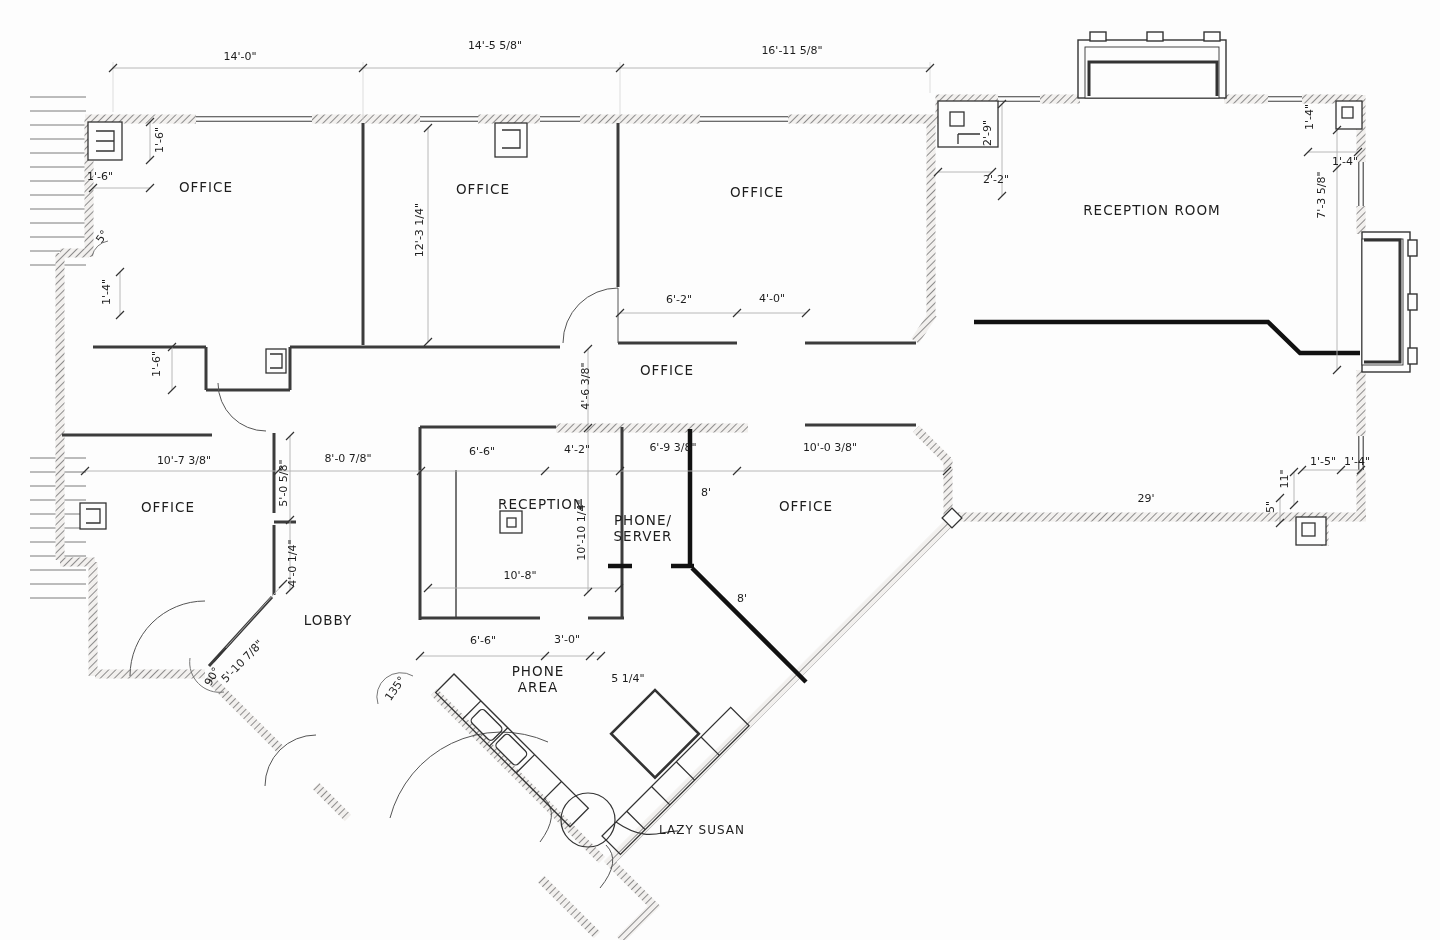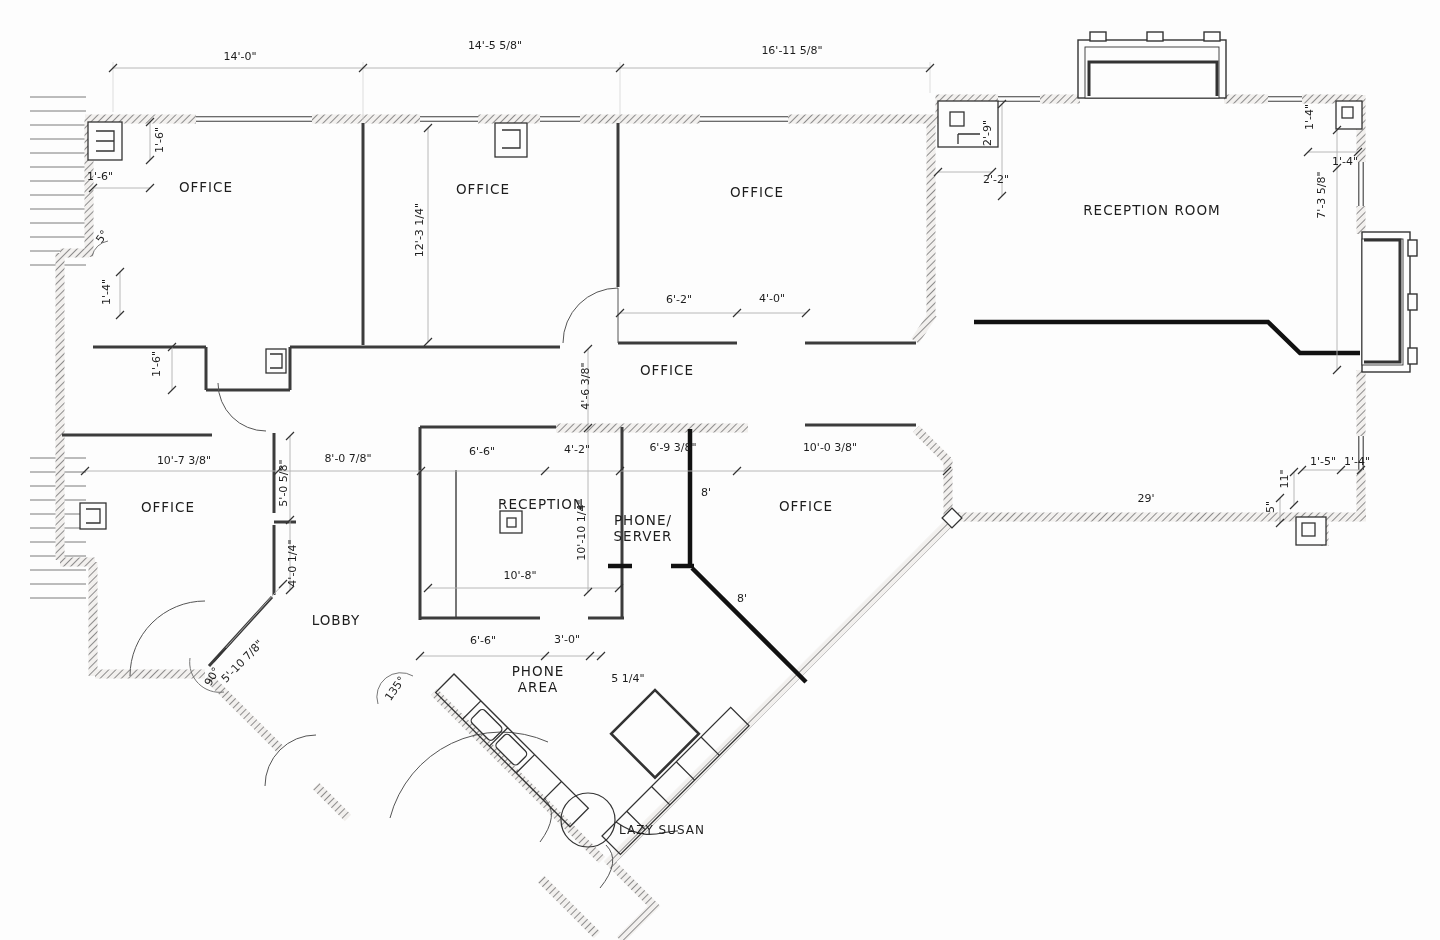--- a/index.html
+++ b/index.html
@@ -203,21 +203,21 @@
       <span class="lbl room-label" style="left: 206px; top: 188px; transform: translate(-50%, -50%) rotate(0deg);">OFFICE</span>
       <span class="lbl room-label" style="left: 483px; top: 190px; transform: translate(-50%, -50%) rotate(0deg);">OFFICE</span>
       <span class="lbl room-label" style="left: 757px; top: 193px; transform: translate(-50%, -50%) rotate(0deg);">OFFICE</span>
       <span class="lbl room-label" style="left: 1152px; top: 211px; transform: translate(-50%, -50%) rotate(0deg);">RECEPTION ROOM</span>
       <span class="lbl room-label" style="left: 667px; top: 371px; transform: translate(-50%, -50%) rotate(0deg);">OFFICE</span>
       <span class="lbl room-label" style="left: 541px; top: 505px; transform: translate(-50%, -50%) rotate(0deg);">RECEPTION</span>
       <span class="lbl room-label" style="left: 643px; top: 497px; transform: translate(-50%, -50%) rotate(0deg); margin-top: 32px;">PHONE/
 SERVER</span>
       <span class="lbl room-label" style="left: 168px; top: 508px; transform: translate(-50%, -50%) rotate(0deg);">OFFICE</span>
       <span class="lbl room-label" style="left: 806px; top: 507px; transform: translate(-50%, -50%) rotate(0deg);">OFFICE</span>
-      <span class="lbl room-label" style="left: 336px; top: 621px; transform: translate(-50%, -50%) rotate(0deg); text-align: center;">LOBBY</span>
+      <span class="lbl room-label" style="left: 328px; top: 621px; transform: translate(-50%, -50%) rotate(0deg); text-align: center;">LOBBY</span>
       <span class="lbl room-label" style="left: 538px; top: 680px; transform: translate(-50%, -50%) rotate(0deg);">PHONE
 AREA</span>
       <span class="lbl dimension-label" style="left: 240px; top: 57px; transform: translate(-50%, -50%) rotate(0deg);">14'-0"</span>
       <span class="lbl dimension-label" style="left: 495px; top: 46px; transform: translate(-50%, -50%) rotate(0deg);">14'-5 5/8"</span>
       <span class="lbl dimension-label" style="left: 792px; top: 51px; transform: translate(-50%, -50%) rotate(0deg);">16'-11 5/8"</span>
       <span class="lbl dimension-label" style="left: 160px; top: 140px; transform: translate(-50%, -50%) rotate(-90deg);">1'-6"</span>
       <span class="lbl dimension-label" style="left: 100px; top: 177px; transform: translate(-50%, -50%) rotate(0deg);">1'-6"</span>
       <span class="lbl dimension-label" style="left: 103px; top: 237px; transform: translate(-50%, -50%) rotate(-55deg);">5°</span>
       <span class="lbl dimension-label" style="left: 107px; top: 292px; transform: translate(-50%, -50%) rotate(-90deg);">1'-4"</span>
       <span class="lbl dimension-label" style="left: 157px; top: 364px; transform: translate(-50%, -50%) rotate(-90deg);">1'-6"</span>
@@ -246,15 +246,15 @@
       <span class="lbl dimension-label" style="left: 567px; top: 640px; transform: translate(-50%, -50%) rotate(0deg);">3'-0"</span>
       <span class="lbl dimension-label" style="left: 628px; top: 679px; transform: translate(-50%, -50%) rotate(0deg);">5 1/4"</span>
       <span class="lbl dimension-label" style="left: 243px; top: 662px; transform: translate(-50%, -50%) rotate(-46deg);">5'-10 7/8"</span>
       <span class="lbl dimension-label" style="left: 213px; top: 677px; transform: translate(-50%, -50%) rotate(-60deg);">90°</span>
       <span class="lbl dimension-label" style="left: 396px; top: 689px; transform: translate(-50%, -50%) rotate(-55deg);">135°</span>
       <span class="lbl dimension-label" style="left: 1146px; top: 499px; transform: translate(-50%, -50%) rotate(0deg);">29'</span>
       <span class="lbl dimension-label" style="left: 1323px; top: 462px; transform: translate(-50%, -50%) rotate(0deg);">1'-5"</span>
       <span class="lbl dimension-label" style="left: 1357px; top: 462px; transform: translate(-50%, -50%) rotate(0deg);">1'-4"</span>
       <span class="lbl dimension-label" style="left: 1285px; top: 479px; transform: translate(-50%, -50%) rotate(-90deg);">11"</span>
       <span class="lbl dimension-label" style="left: 1271px; top: 507px; transform: translate(-50%, -50%) rotate(-90deg);">5"</span>
-      <span class="lbl annotation-label" style="left: 662px; top: 831px; transform: translate(-50%, -50%) rotate(0deg); text-align: right;">LAZY SUSAN</span>
+      <span class="lbl annotation-label" style="left: 702px; top: 831px; transform: translate(-50%, -50%) rotate(0deg); text-align: right;">LAZY SUSAN</span>
     </div>
 </div>
 
 </body></html>

